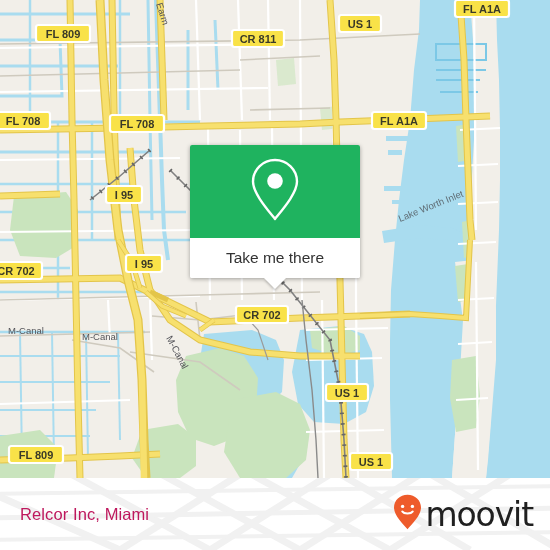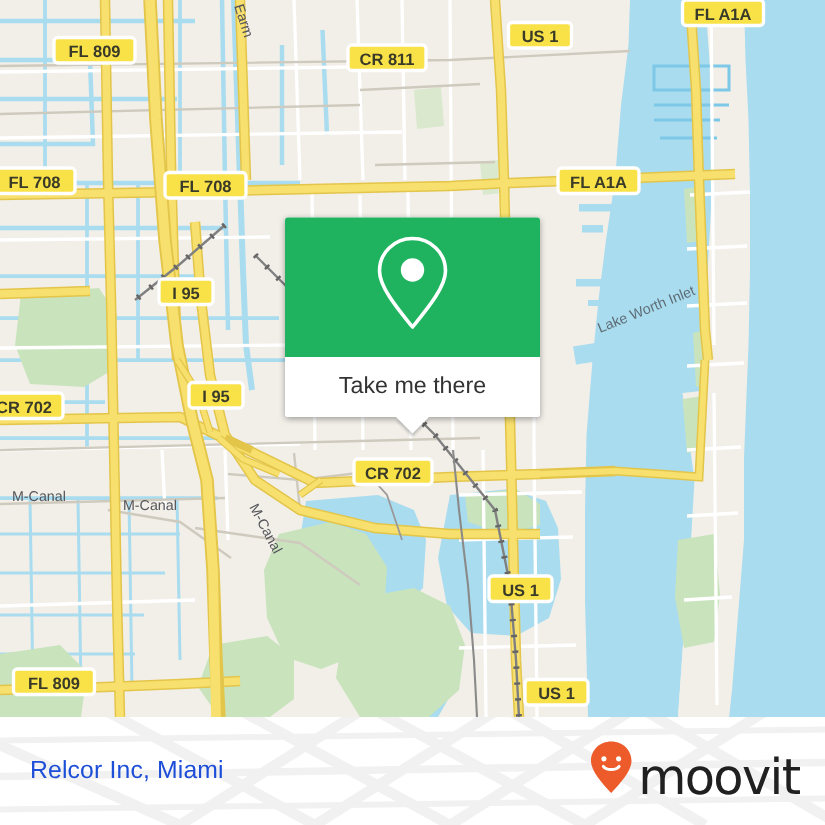--- a/index.html
+++ b/index.html
@@ -103,31 +103,31 @@
     left: 0; top: 0;
     width: 550px; height: 72px;
     opacity: 1;
   }
   .footer-title {
     position: absolute;
     left: 20px;
     top: 50%;
     transform: translateY(-50%);
     font-size: 16.5px;
-    color: #1d4ed8;
+    color: #be185d;
     letter-spacing: .1px;
     z-index: 3;
   }
   .brand {
     position: absolute;
     right: 17px;
     top: 50%;
     transform: translateY(-50%);
     display: flex;
-    align-items: flex-end;
+    align-items: center;
     gap: 3px;
     z-index: 3;
   }
   .brand-word {
     font-size: 33px;
     color: #202020;
     letter-spacing: -1.1px;
     line-height: 1;
     font-family: "DejaVu Sans", sans-serif;
   }

